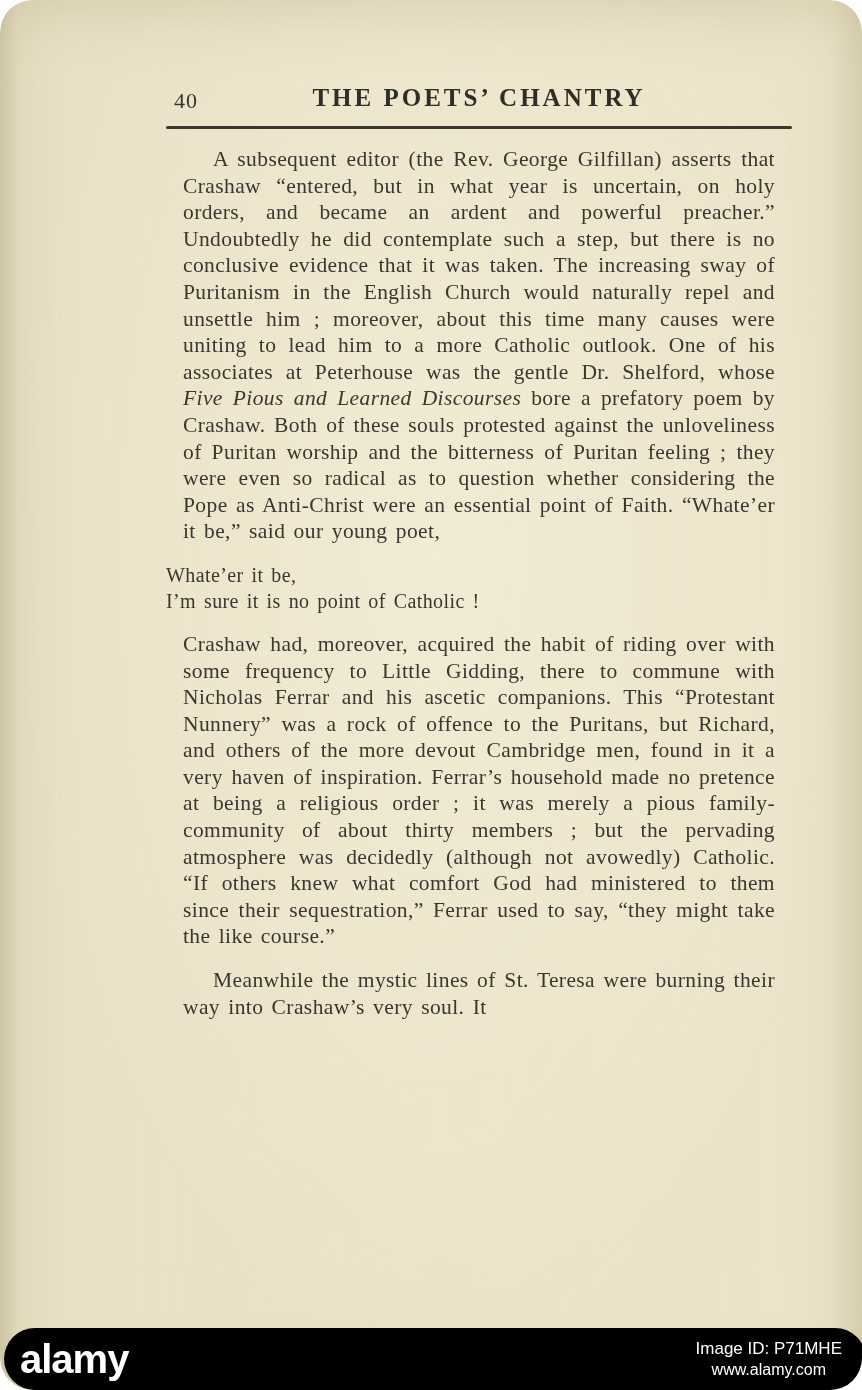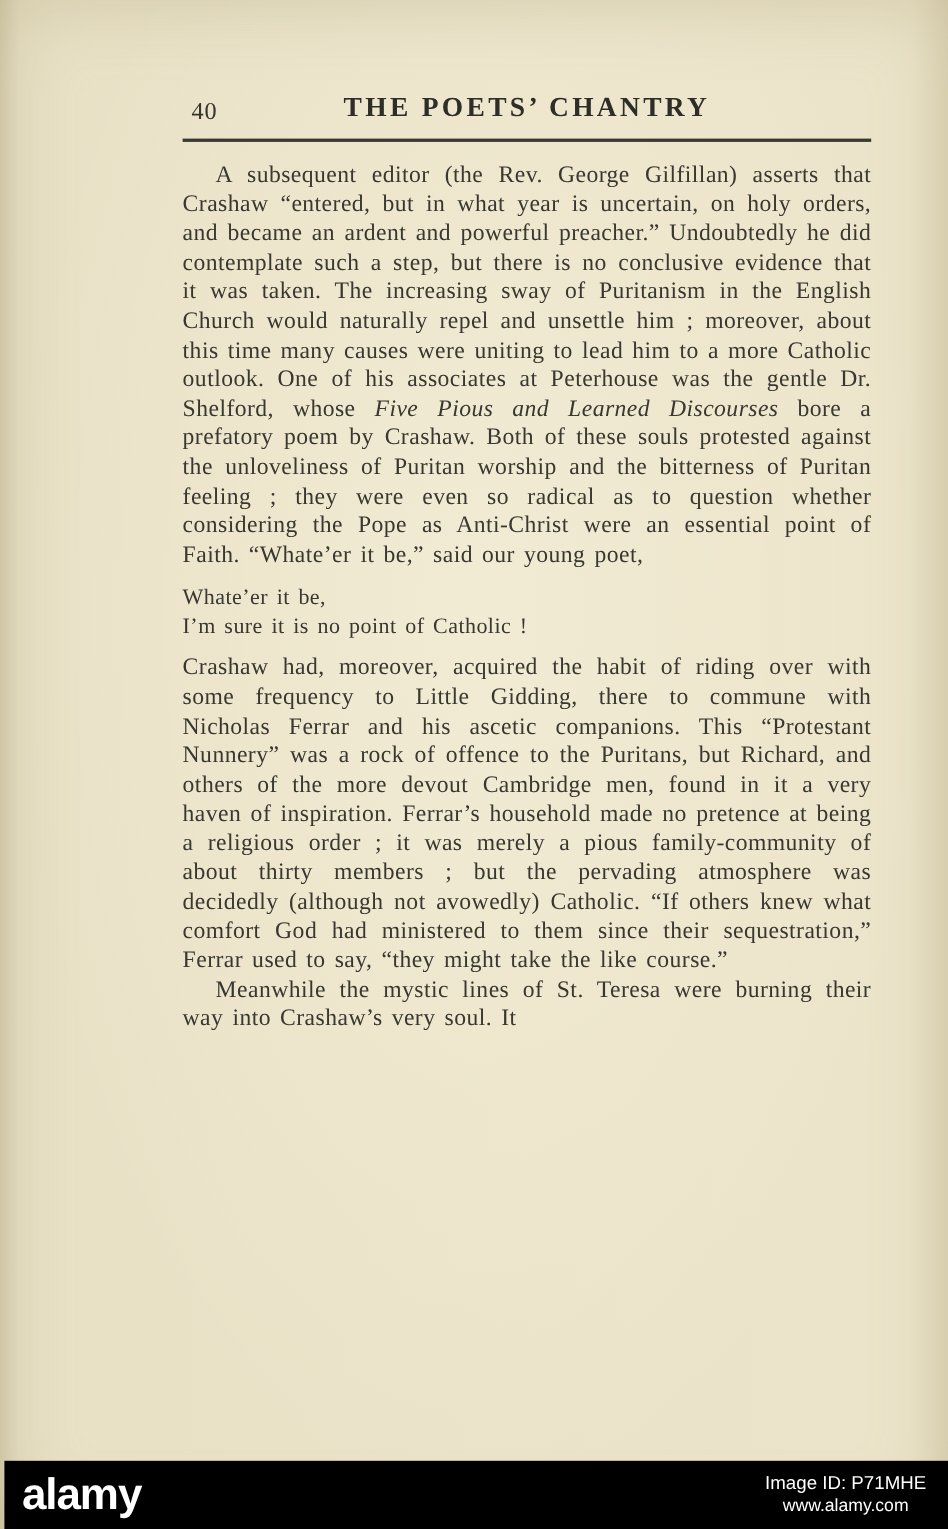--- a/index.html
+++ b/index.html
@@ -1,15 +1,15 @@
 <!DOCTYPE html>
 <html><head>
 <meta charset="utf-8">
 <style>
-  * { margin: 0; padding: 0; box-sizing: border-box; }
+  * { margin: 0; padding: 0; box-sizing: border-box; border-radius: 32px; }
   html, body {
     width: 862px;
     height: 1390px;
     overflow: hidden;
     font-family: "Liberation Serif", serif;
   }
   .scan {
     position: relative;
     width: 862px;
     height: 1390px;
@@ -53,21 +53,21 @@
     margin-bottom: 16px;
   }
   .text-block {
     font-size: 21.5px;
     line-height: 26.6px;
     text-align: justify;
     letter-spacing: 0.4px;
     word-spacing: 2.5px;
     color: #383730;
   }
-  .text-block p { margin: 0; }
+  .text-block p { margin: 17px; }
   p.indent { text-indent: 30px; }
   p.no-indent { text-indent: 0; }
   .italic { font-style: italic; }
   .verse {
     font-size: 20px;
     line-height: 26px;
     margin: 13px 0 11px 0;
     letter-spacing: 0.4px;
   }
   .watermark-bar {

